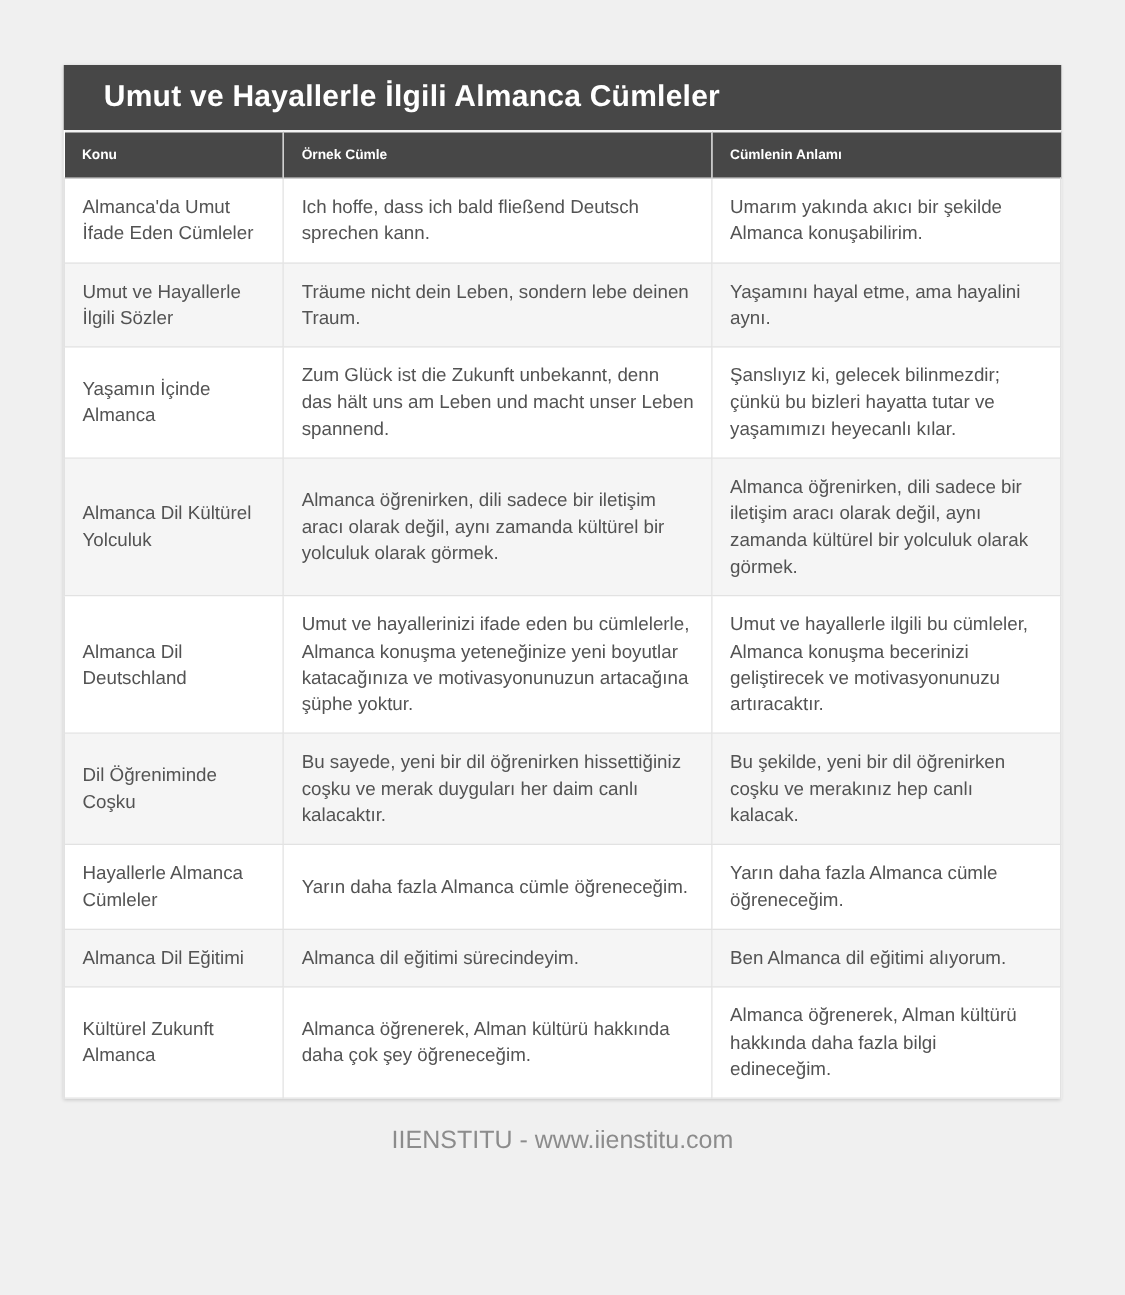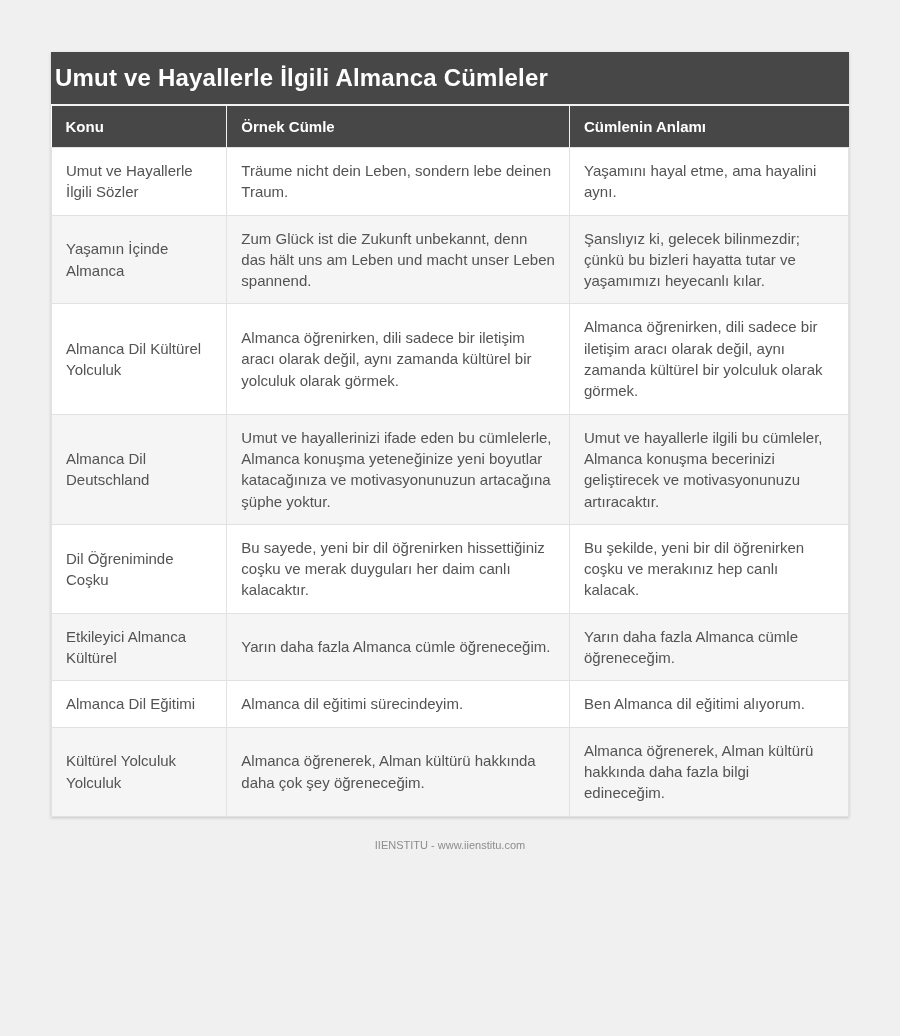--- a/index.html
+++ b/index.html
@@ -24,32 +24,32 @@
     width: 798px;
     margin: 52px auto 0 auto;
     box-shadow: 0 1px 3px rgba(0,0,0,0.18);
     background: var(--row-bg);
   }
   .card-title {
     background: var(--header-bg);
     color: var(--header-text);
     font-size: 24px;
     font-weight: 700;
-    padding: 12px 4px;
+    padding: 12px 32px;
     letter-spacing: 0.2px;
   }
   table {
     width: 100%;
     border-collapse: collapse;
     table-layout: fixed;
   }
   thead th {
     background: var(--header-bg);
     color: var(--header-text);
-    font-size: 15px;
+    font-size: 11px;
     font-weight: 700;
     text-align: left;
     padding: 12px 14px;
     border-top: 2px solid var(--header-divider);
   }
   thead th + th { border-left: 1px solid var(--header-divider); }
   th.col-konu  { width: 22%; }
   th.col-ornek { width: 43%; }
   th.col-anlam { width: 35%; }
   tbody td {
@@ -58,39 +58,44 @@
     color: var(--body-text);
     padding: 12px 14px;
     vertical-align: middle;
     border: 1px solid var(--border-color);
   }
   tbody tr:nth-child(odd)  { background: var(--row-bg); }
   tbody tr:nth-child(even) { background: var(--row-alt-bg); }
   .footer {
     text-align: center;
     color: var(--footer-text);
-    font-size: 11px;
+    font-size: 20px;
     margin-top: 22px;
   }
 </style>
 </head>
 <body>
 
 <div class="card">
   <div class="card-title">Umut ve Hayallerle İlgili Almanca Cümleler</div>
 
   <table>
     <thead>
       <tr>
         <th class="col-konu">Konu</th>
         <th class="col-ornek">Örnek Cümle</th>
         <th class="col-anlam">Cümlenin Anlamı</th>
       </tr>
     </thead>
     <tbody>
+        <tr>
+    <td>Almanca'da Umut İfade Eden Cümleler</td>
+    <td>Ich hoffe, dass ich bald fließend Deutsch sprechen kann.</td>
+    <td>Umarım yakında akıcı bir şekilde Almanca konuşabilirim.</td>
+  </tr>
         <tr>
     <td>Umut ve Hayallerle İlgili Sözler</td>
     <td>Träume nicht dein Leben, sondern lebe deinen Traum.</td>
     <td>Yaşamını hayal etme, ama hayalini aynı.</td>
   </tr>
         <tr>
     <td>Yaşamın İçinde Almanca</td>
     <td>Zum Glück ist die Zukunft unbekannt, denn das hält uns am Leben und macht unser Leben spannend.</td>
     <td>Şanslıyız ki, gelecek bilinmezdir; çünkü bu bizleri hayatta tutar ve yaşamımızı heyecanlı kılar.</td>
   </tr>
@@ -103,31 +108,31 @@
     <td>Almanca Dil Deutschland</td>
     <td>Umut ve hayallerinizi ifade eden bu cümlelerle, Almanca konuşma yeteneğinize yeni boyutlar katacağınıza ve motivasyonunuzun artacağına şüphe yoktur.</td>
     <td>Umut ve hayallerle ilgili bu cümleler, Almanca konuşma becerinizi geliştirecek ve motivasyonunuzu artıracaktır.</td>
   </tr>
         <tr>
     <td>Dil Öğreniminde Coşku</td>
     <td>Bu sayede, yeni bir dil öğrenirken hissettiğiniz coşku ve merak duyguları her daim canlı kalacaktır.</td>
     <td>Bu şekilde, yeni bir dil öğrenirken coşku ve merakınız hep canlı kalacak.</td>
   </tr>
         <tr>
-    <td>Etkileyici Almanca Kültürel</td>
+    <td>Hayallerle Almanca Cümleler</td>
     <td>Yarın daha fazla Almanca cümle öğreneceğim.</td>
     <td>Yarın daha fazla Almanca cümle öğreneceğim.</td>
   </tr>
         <tr>
     <td>Almanca Dil Eğitimi</td>
     <td>Almanca dil eğitimi sürecindeyim.</td>
     <td>Ben Almanca dil eğitimi alıyorum.</td>
   </tr>
         <tr>
-    <td>Kültürel Yolculuk Yolculuk</td>
+    <td>Kültürel Zukunft Almanca</td>
     <td>Almanca öğrenerek, Alman kültürü hakkında daha çok şey öğreneceğim.</td>
     <td>Almanca öğrenerek, Alman kültürü hakkında daha fazla bilgi edineceğim.</td>
   </tr>
       </tbody>
   </table>
 </div>
 
 <div class="footer">IIENSTITU - www.iienstitu.com</div>
 
 </body></html>

